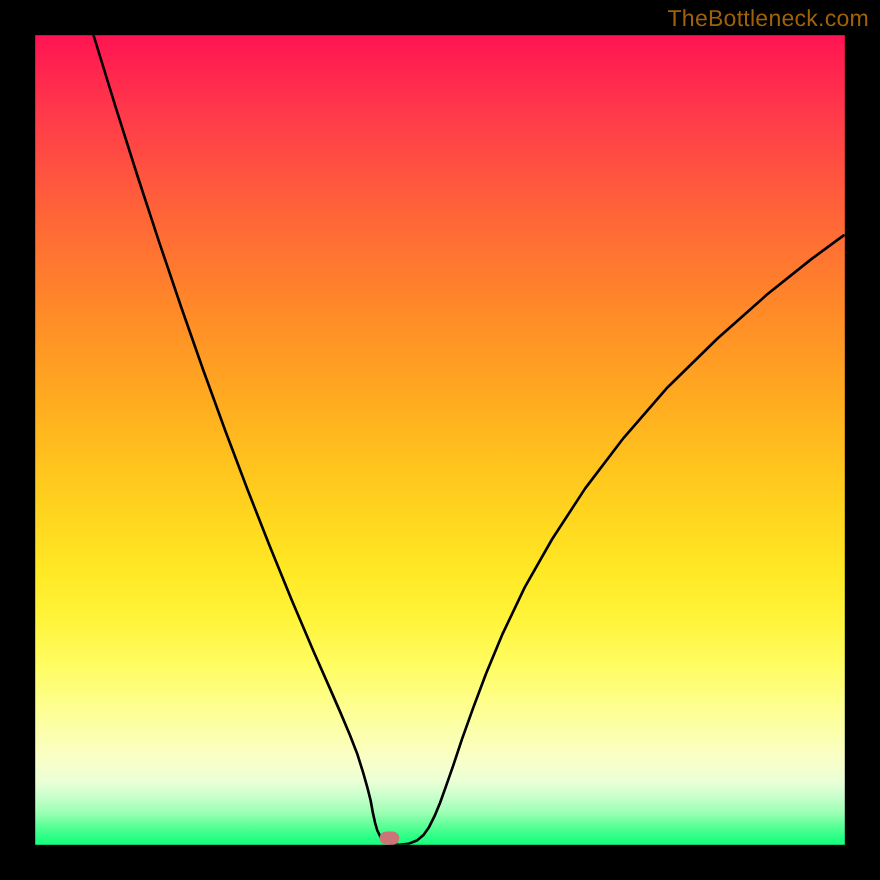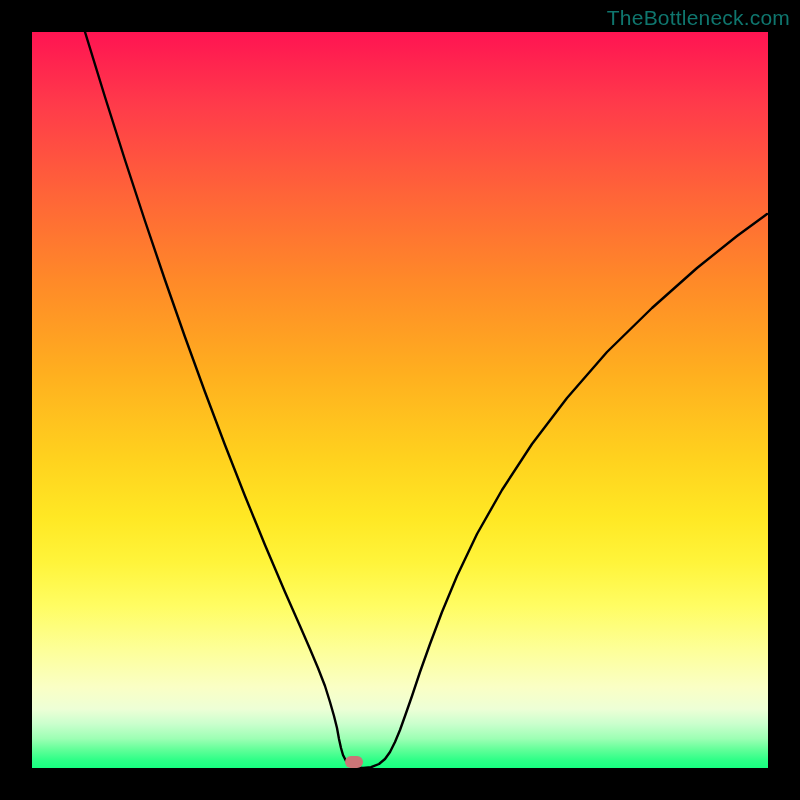--- a/index.html
+++ b/index.html
@@ -38,21 +38,21 @@
       #2bff86 99%,
       #17ff80 100%
     );
   }
   .watermark {
     position: absolute;
     top: 6px;
     right: 10px;
     font-family: Arial, Helvetica, sans-serif;
     font-size: 21px;
-    color: #0f766e;
+    color: #a16207;
     letter-spacing: 0.2px;
     text-align: right;
   }
   .curve-svg {
     position: absolute;
     left: 0;
     top: 0;
     width: 736px;
     height: 736px;
   }

